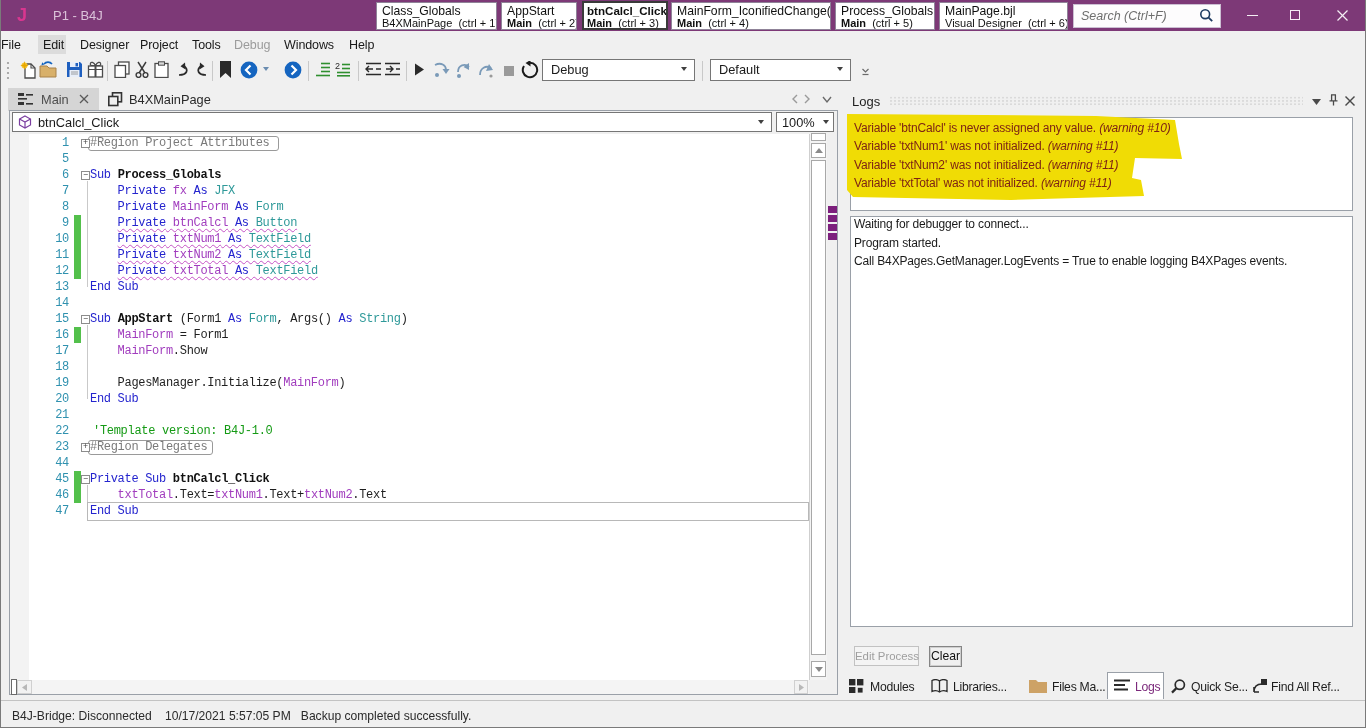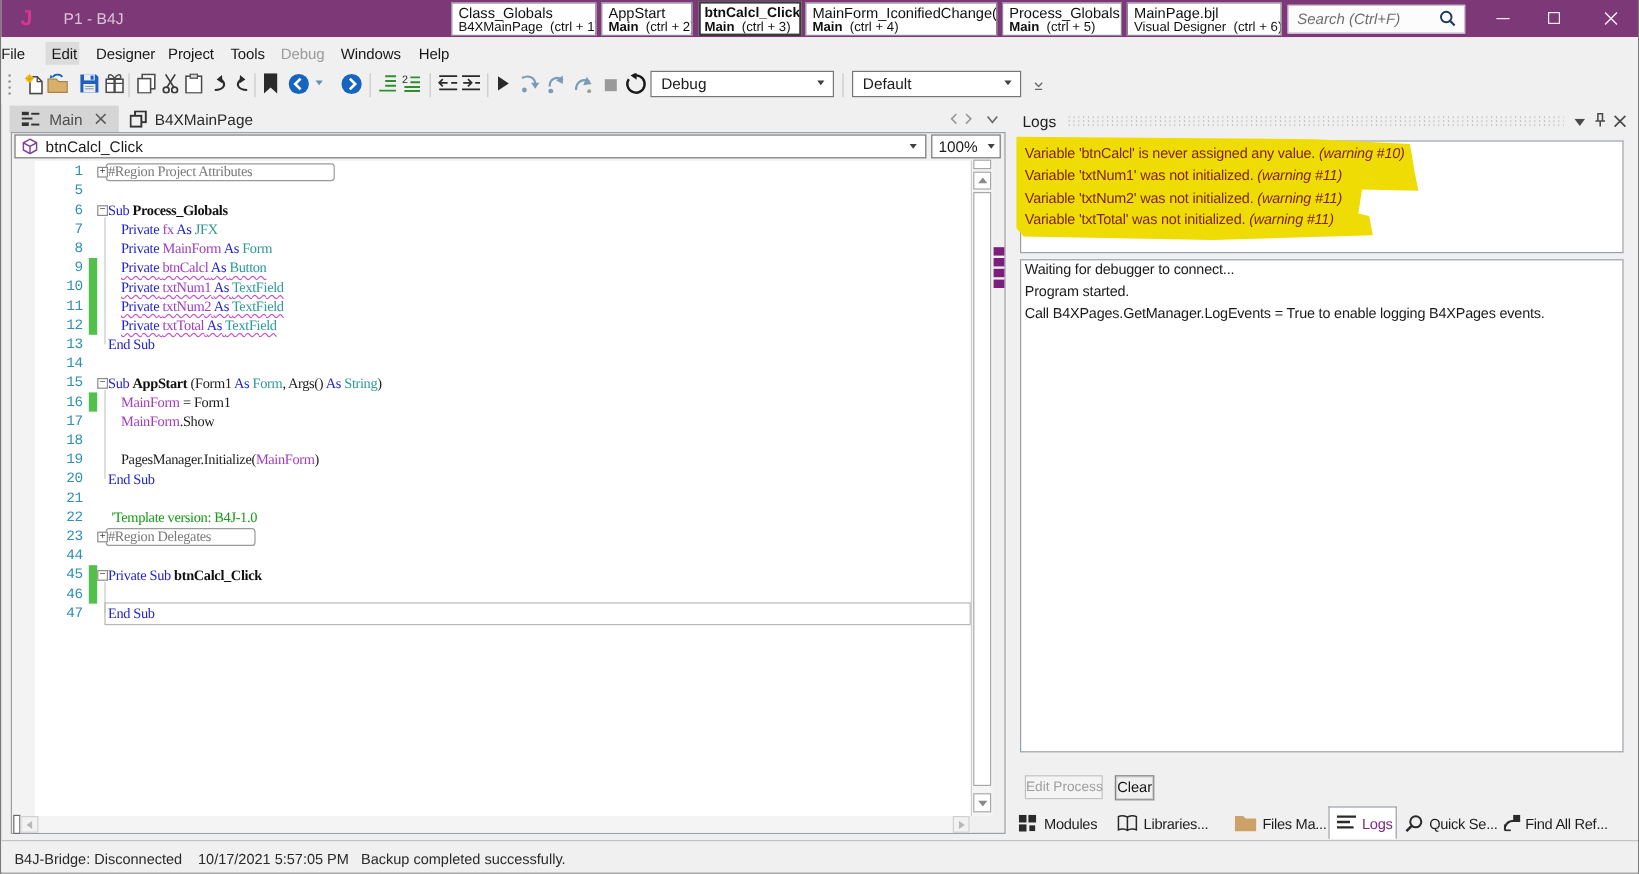--- a/index.html
+++ b/index.html
@@ -8,21 +8,21 @@
 .a{position:absolute}
 .ttab{position:absolute;top:2px;height:28px;background:#fff;border:1px solid #8f8398;padding:0 5px;overflow:hidden}
 .ttab .l1{font-size:12.2px;color:#101010;line-height:14px;margin-top:1px;white-space:nowrap}
 .ttab .l2{font-size:11px;color:#101010;line-height:11px;white-space:nowrap}
 .sep{position:absolute;top:61px;width:1px;height:20px;background:#c9c9c9}
 .cmb{position:absolute;background:#fff;border:1px solid #767676}
 .dar{position:absolute;width:0;height:0;border-left:3.5px solid transparent;border-right:3.5px solid transparent;border-top:4.5px solid #404040}
 .mi{position:absolute;top:0;height:25px;line-height:25px;font-size:12.5px;color:#181818;letter-spacing:-0.1px}
 .row{position:absolute;left:0;height:16px;width:808px}
 .ln{position:absolute;left:26px;width:42px;text-align:right;font-family:"Liberation Mono",monospace;font-size:12px;letter-spacing:-0.3px;color:#2f91af;line-height:16px}
-.cd{position:absolute;left:89px;font-family:Liberation Serif, serif;font-size:12px;letter-spacing:-0.3px;line-height:16px;color:#1e1e1e;white-space:pre}
+.cd{position:absolute;left:89px;font-family:Liberation Mono, monospace;font-size:12px;letter-spacing:-0.3px;line-height:16px;color:#1e1e1e;white-space:pre}
 .k{color:#2424ce}
 .t{color:#2e9999}
 .v{color:#a13dbe}
 .c{color:#149a14}
 .rg{color:#7a7a7a}
 .bb{font-weight:bold;color:#111}
 .wv{text-decoration:underline;text-decoration-style:wavy;text-decoration-color:#c553c5;text-decoration-thickness:1px;text-underline-offset:2px}
 .gb{position:absolute;left:73px;width:7px;background:#53c04b}
 .cb{position:absolute;left:80px;width:9px;height:9px;border:1px solid #8c8c8c;background:#fff;font-size:8.5px;line-height:7.5px;text-align:center;color:#444;font-family:"Liberation Mono",monospace}
 .scl{position:absolute;left:86px;width:1px;background:#c9c9c9}
@@ -341,20 +341,21 @@
   </div>
 <div class="row" style="top:455px">
     <span class="ln">44</span>
   </div>
 <div class="row" style="top:471px">
     <span class="ln">45</span>
     <span class="cd"><span class="k">Private Sub</span> <span class="bb">btnCalcl_Click</span></span>
   </div>
 <div class="row" style="top:487px">
     <span class="ln">46</span>
+    <span class="cd">    <span class="v">txtTotal</span>.Text=<span class="v">txtNum1</span>.Text+<span class="v">txtNum2</span>.Text</span>
   </div>
 <div class="row" style="top:503px">
     <span class="ln">47</span>
     <span class="cd"><span class="k">End Sub</span></span>
   </div>
 <div class="cb" style="top:139px">+</div>
 <div class="cb" style="top:171px">−</div>
 <div class="cb" style="top:315px">−</div>
 <div class="cb" style="top:443px">+</div>
 <div class="cb" style="top:475px">−</div>

